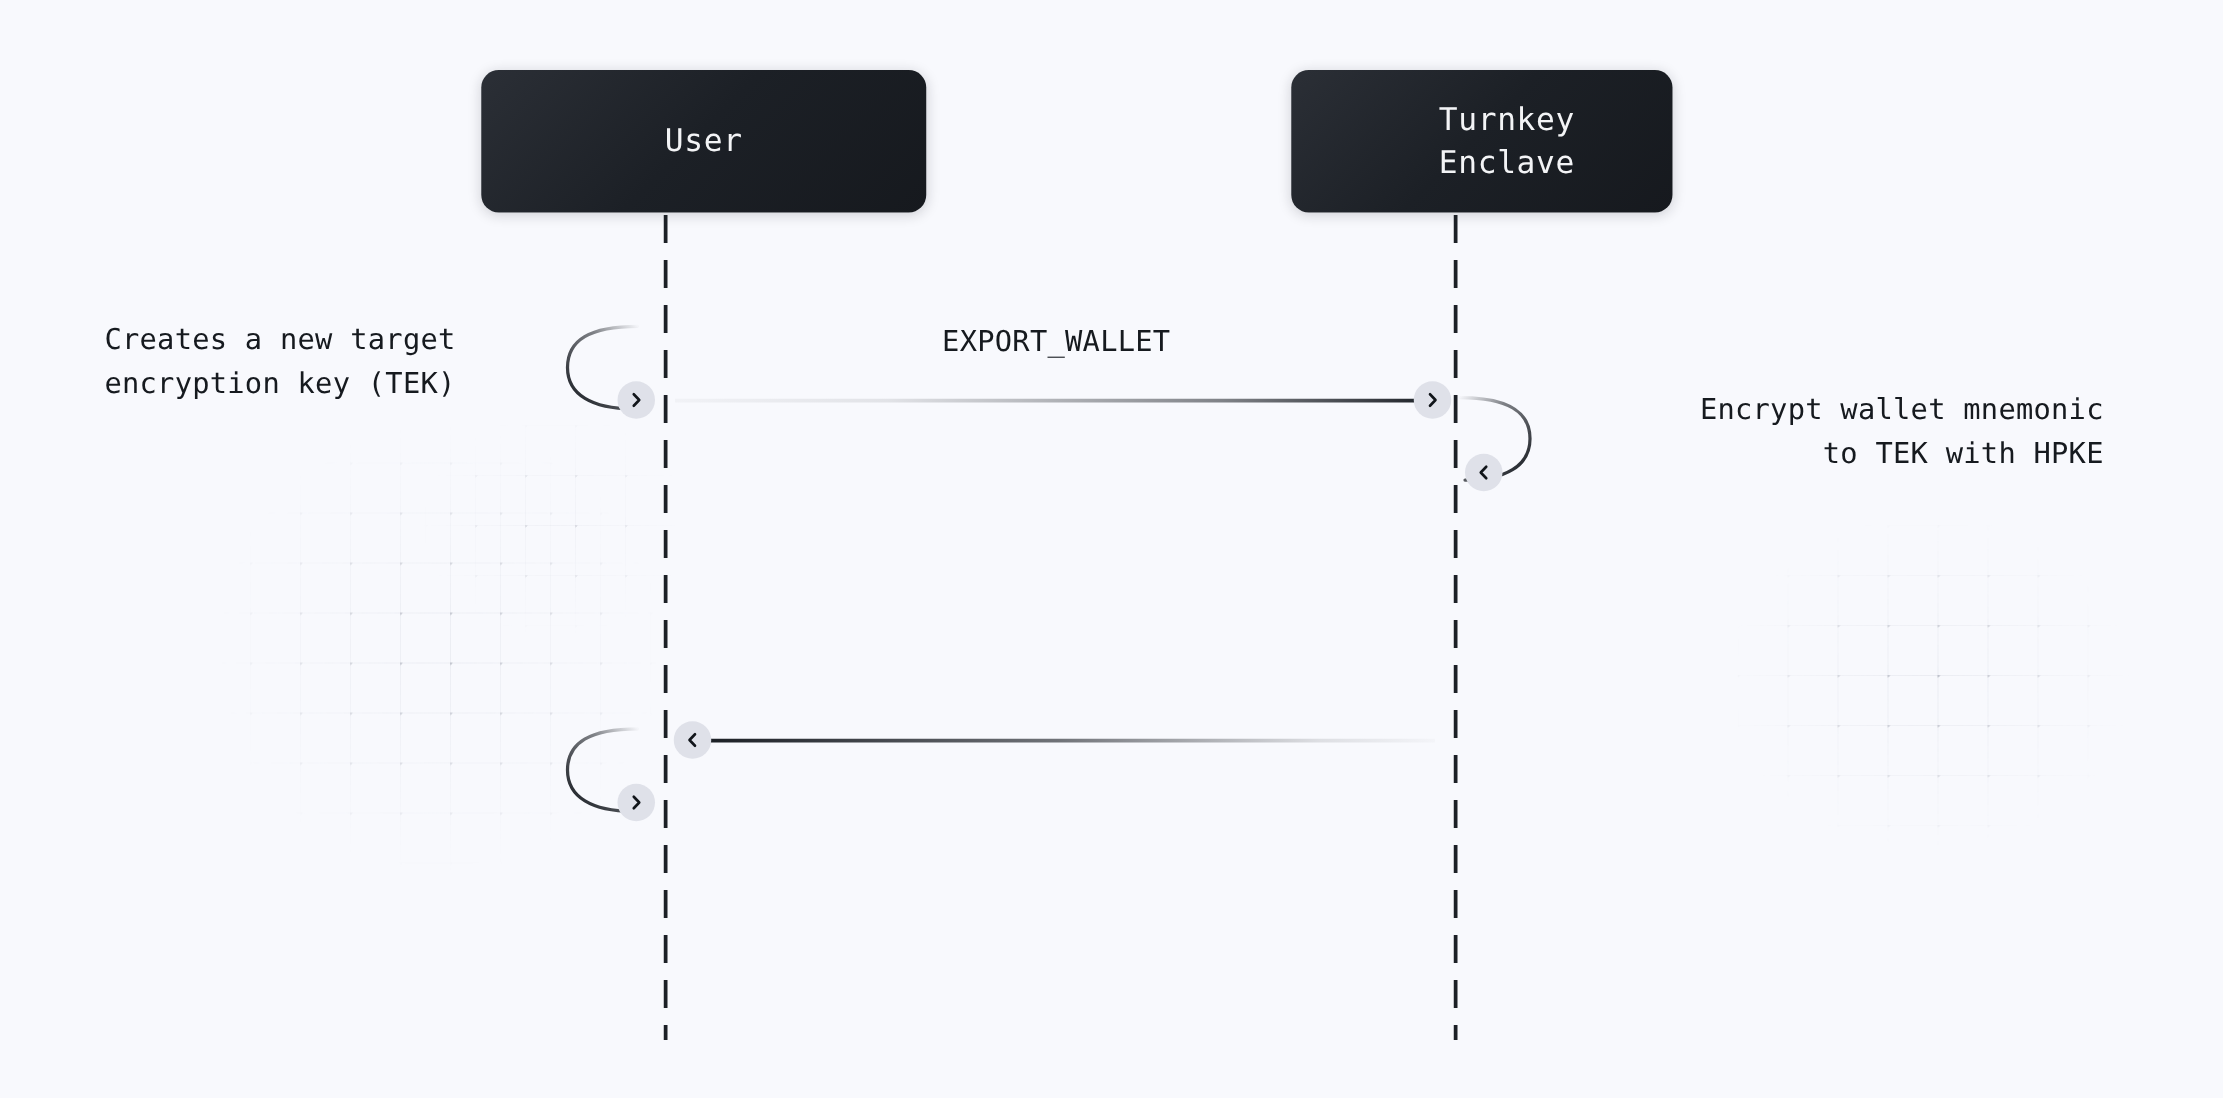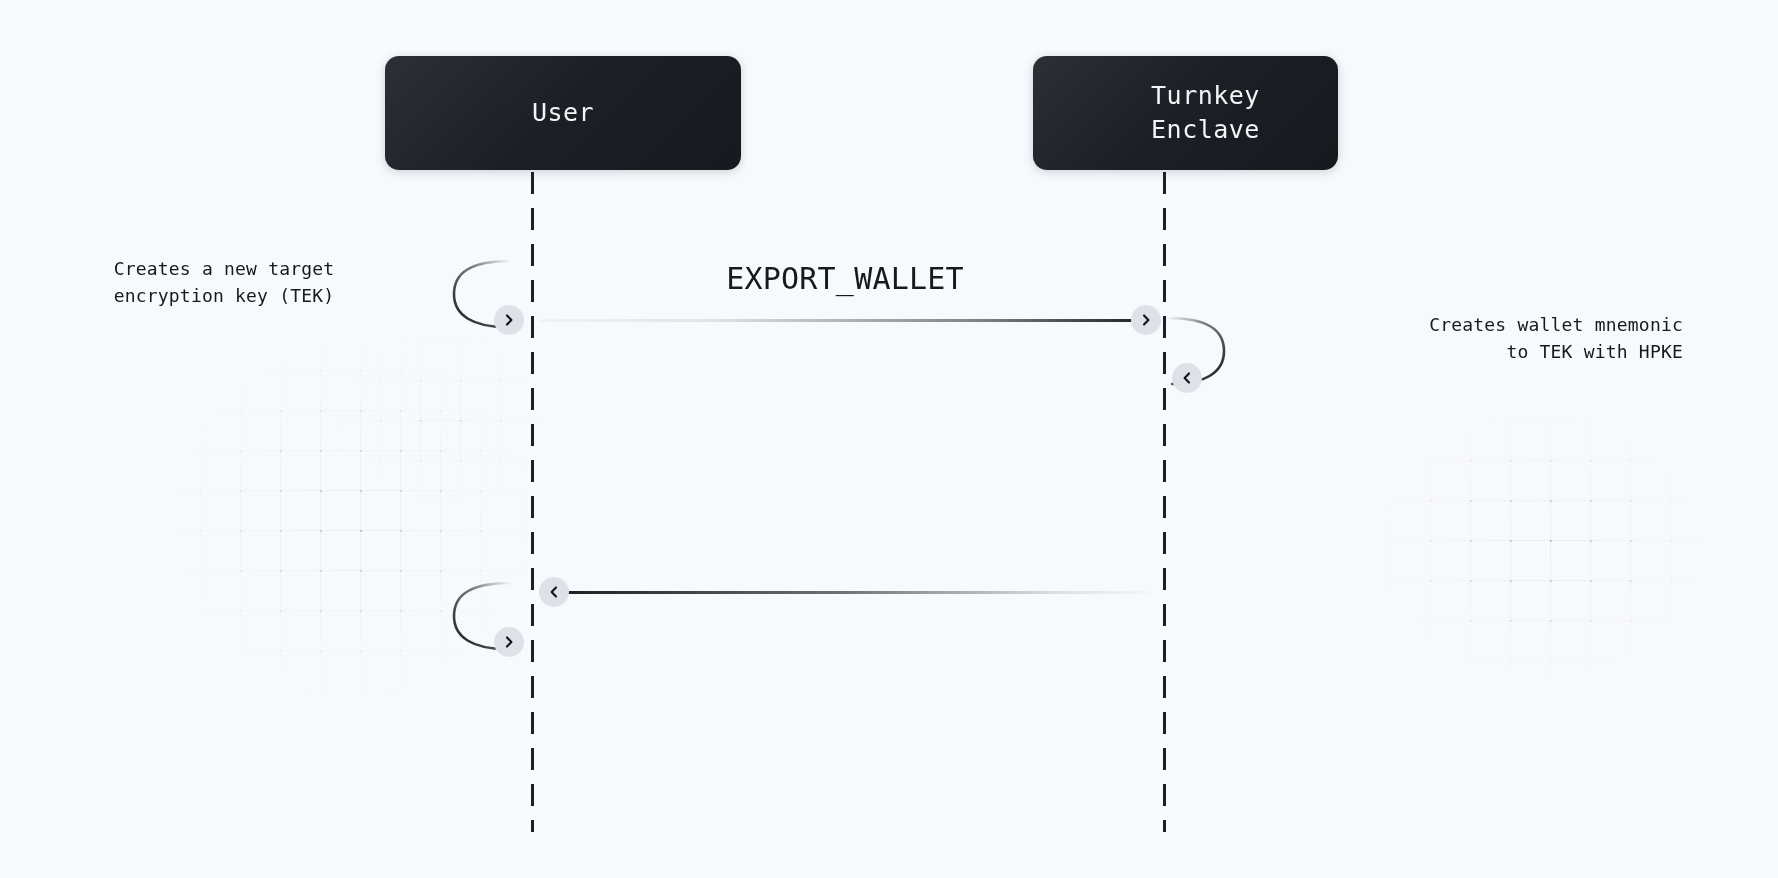--- a/index.html
+++ b/index.html
@@ -116,33 +116,33 @@
     position: absolute;
     pointer-events: none;
   }
   #loop-user-1    { left: 448px;  top: 256px; }
   #loop-enclave   { left: 1160px; top: 313px; }
   #loop-user-2    { left: 448px;  top: 578px; }
 
   
   .note {
     position: absolute;
-    font-size: 18px;
+    font-size: 23px;
     line-height: 1.52;
     color: #161a1f;
     letter-spacing: 0.2px;
     white-space: pre-line;
   }
   #note-left-top    { left: 44px;  top: 255px; width: 360px; text-align: center; }
   #note-right-top   { left: 1283px; top: 311px; width: 400px; text-align: right; }
   #note-left-bottom { left: 44px;  top: 551px; width: 370px; text-align: right; }
 
   .msg-label {
     position: absolute;
-    font-size: 30px;
+    font-size: 23px;
     color: #161a1f;
     letter-spacing: 0.2px;
     text-align: center;
   }
   #label-msg1 { left: 600px; top: 261px; width: 490px; }
   #label-msg2 { left: 600px; top: 533px; width: 490px; }
 </style>
 </head>
 <body>
 
@@ -212,17 +212,17 @@
   </svg>
   <div class="arrow-badge" id="badge-loop-user-2">
     <svg width="14" height="14" viewBox="0 0 14 14">
       <path d="M5 2.4 L9.4 7 L5 11.6" fill="none" stroke="#11151a" stroke-width="2.1" stroke-linecap="round" stroke-linejoin="round"></path>
     </svg>
   </div>
 
   <div class="note" id="note-left-top">Creates a new target
 encryption key (TEK)</div>
 
-  <div class="note" id="note-right-top">Creates wallet mnemonic
+  <div class="note" id="note-right-top">Encrypt wallet mnemonic
 to TEK with HPKE</div>
 
 
 </div>
 
 </body></html>

